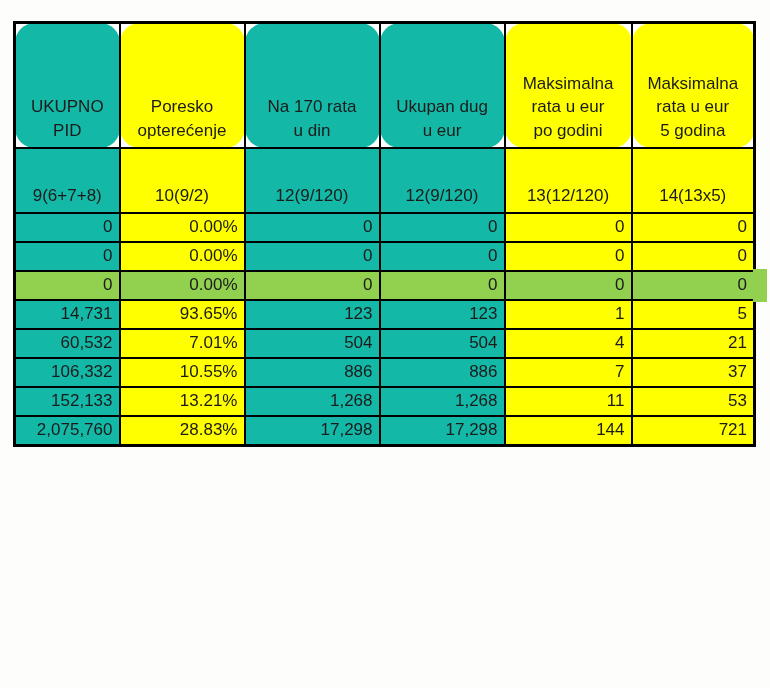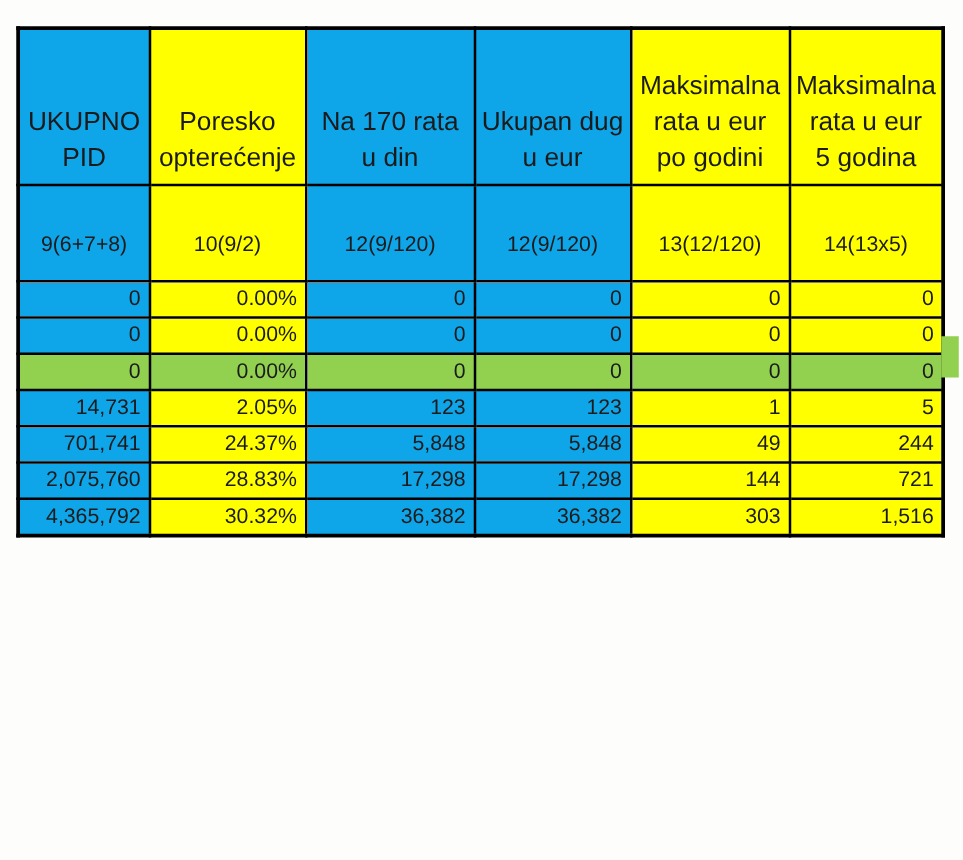--- a/index.html
+++ b/index.html
@@ -27,45 +27,46 @@
     border: 2px solid #000;
     color: #1b1b1b;
     overflow: hidden;
   }
   
   tr.hdr th {
     height: 118px;
     vertical-align: bottom;
     text-align: center;
     font-weight: 400;
-    font-size: 21px;
+    font-size: 17px;
     line-height: 1.38;
     white-space: pre-line;
     padding: 0 1px 5px 1px;
+    border-radius: 20px;
   }
   
   tr.frm th {
     height: 56px;
     vertical-align: bottom;
     text-align: center;
     font-weight: 400;
     font-size: 17px;
-    padding-bottom: 18px;
+    padding-bottom: 6px;
   }
   
   tbody td {
     height: 26px;
     text-align: right;
     vertical-align: middle;
     font-size: 17px;
     padding: 0 6px 1px 2px;
     white-space: nowrap;
   }
   .bg-yellow { background: var(--yellow, #FFFF00); }
-  .bg-white  { background: #0ea5e9; }
+  .bg-white  { background: #14b8a6; }
   tr.highlight td { background: var(--green, #92D050) !important; }
   
   .green-spur {
     position: absolute;
     width: 14px;
     background: var(--green, #92D050);
     left: 740px;
     top: 0;
     height: 30px;
   }
@@ -129,46 +130,54 @@
         <tr class="highlight">
           <td class="bg-white">0</td>
           <td class="bg-yellow">0.00%</td>
           <td class="bg-white">0</td>
           <td class="bg-white">0</td>
           <td class="bg-yellow">0</td>
           <td class="bg-yellow">0</td>
         </tr>
         <tr>
           <td class="bg-white">14,731</td>
-          <td class="bg-yellow">2.05%</td>
+          <td class="bg-yellow">93.65%</td>
           <td class="bg-white">123</td>
           <td class="bg-white">123</td>
           <td class="bg-yellow">1</td>
           <td class="bg-yellow">5</td>
         </tr>
         <tr>
-          <td class="bg-white">701,741</td>
-          <td class="bg-yellow">24.37%</td>
-          <td class="bg-white">5,848</td>
-          <td class="bg-white">5,848</td>
-          <td class="bg-yellow">49</td>
-          <td class="bg-yellow">244</td>
+          <td class="bg-white">60,532</td>
+          <td class="bg-yellow">7.01%</td>
+          <td class="bg-white">504</td>
+          <td class="bg-white">504</td>
+          <td class="bg-yellow">4</td>
+          <td class="bg-yellow">21</td>
+        </tr>
+        <tr>
+          <td class="bg-white">106,332</td>
+          <td class="bg-yellow">10.55%</td>
+          <td class="bg-white">886</td>
+          <td class="bg-white">886</td>
+          <td class="bg-yellow">7</td>
+          <td class="bg-yellow">37</td>
+        </tr>
+        <tr>
+          <td class="bg-white">152,133</td>
+          <td class="bg-yellow">13.21%</td>
+          <td class="bg-white">1,268</td>
+          <td class="bg-white">1,268</td>
+          <td class="bg-yellow">11</td>
+          <td class="bg-yellow">53</td>
         </tr>
         <tr>
           <td class="bg-white">2,075,760</td>
           <td class="bg-yellow">28.83%</td>
           <td class="bg-white">17,298</td>
           <td class="bg-white">17,298</td>
           <td class="bg-yellow">144</td>
           <td class="bg-yellow">721</td>
         </tr>
-        <tr>
-          <td class="bg-white">4,365,792</td>
-          <td class="bg-yellow">30.32%</td>
-          <td class="bg-white">36,382</td>
-          <td class="bg-white">36,382</td>
-          <td class="bg-yellow">303</td>
-          <td class="bg-yellow">1,516</td>
-        </tr>
       </tbody>
   </table>
   <div class="green-spur" style="top: 248px; height: 33px;"></div>
 </div>
 
 </body></html>

